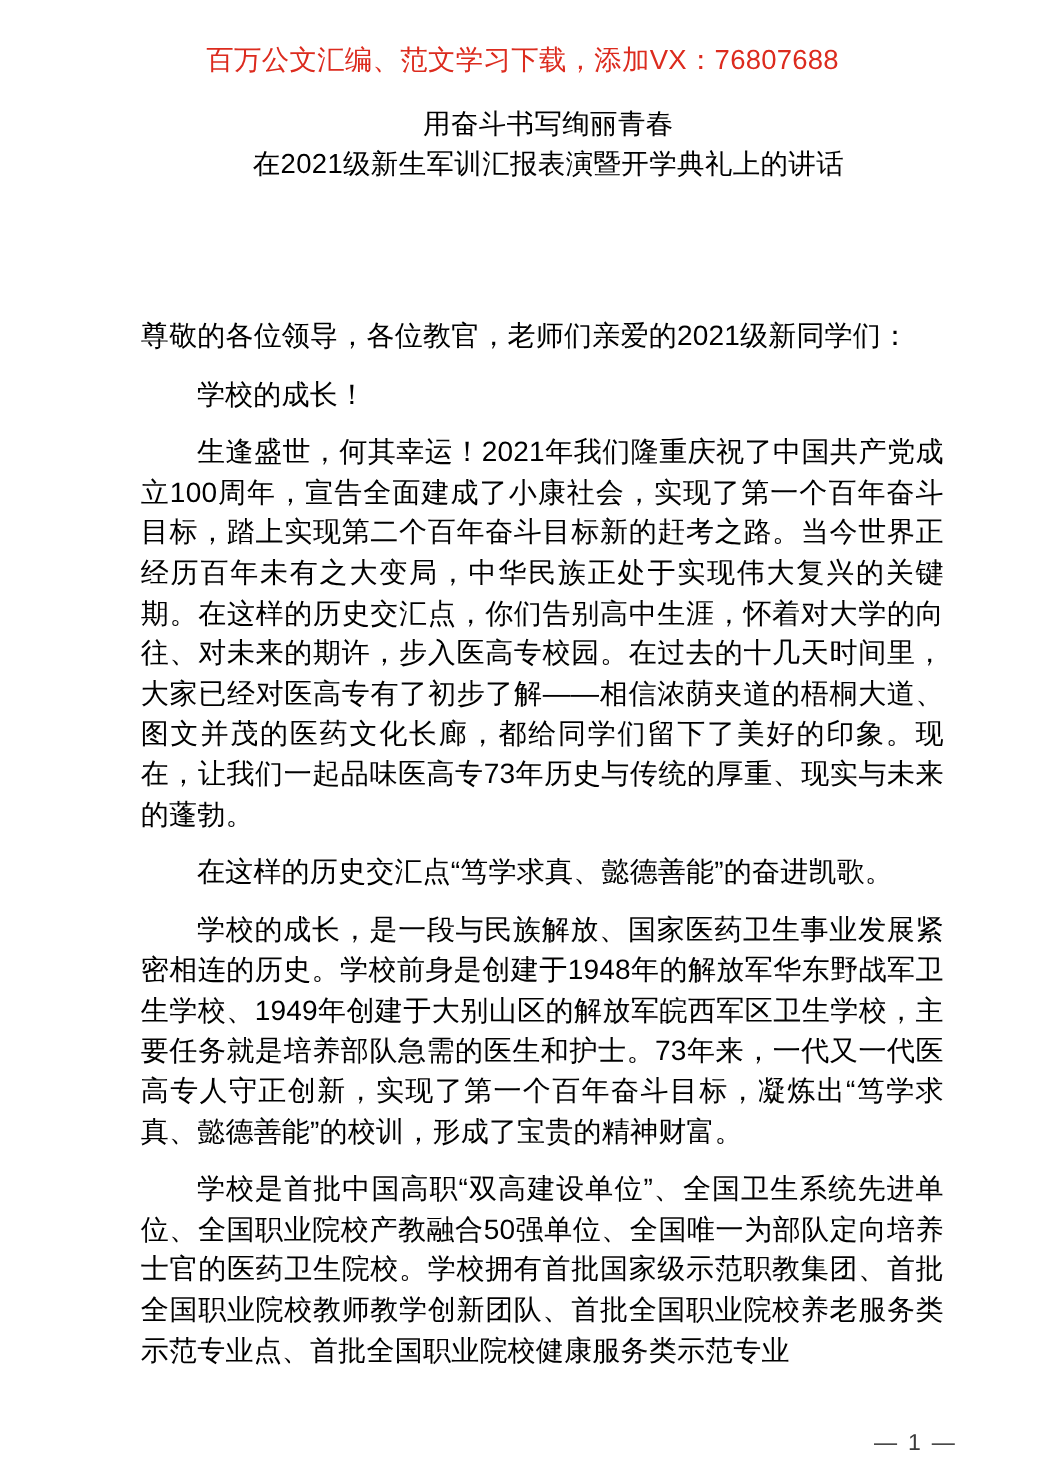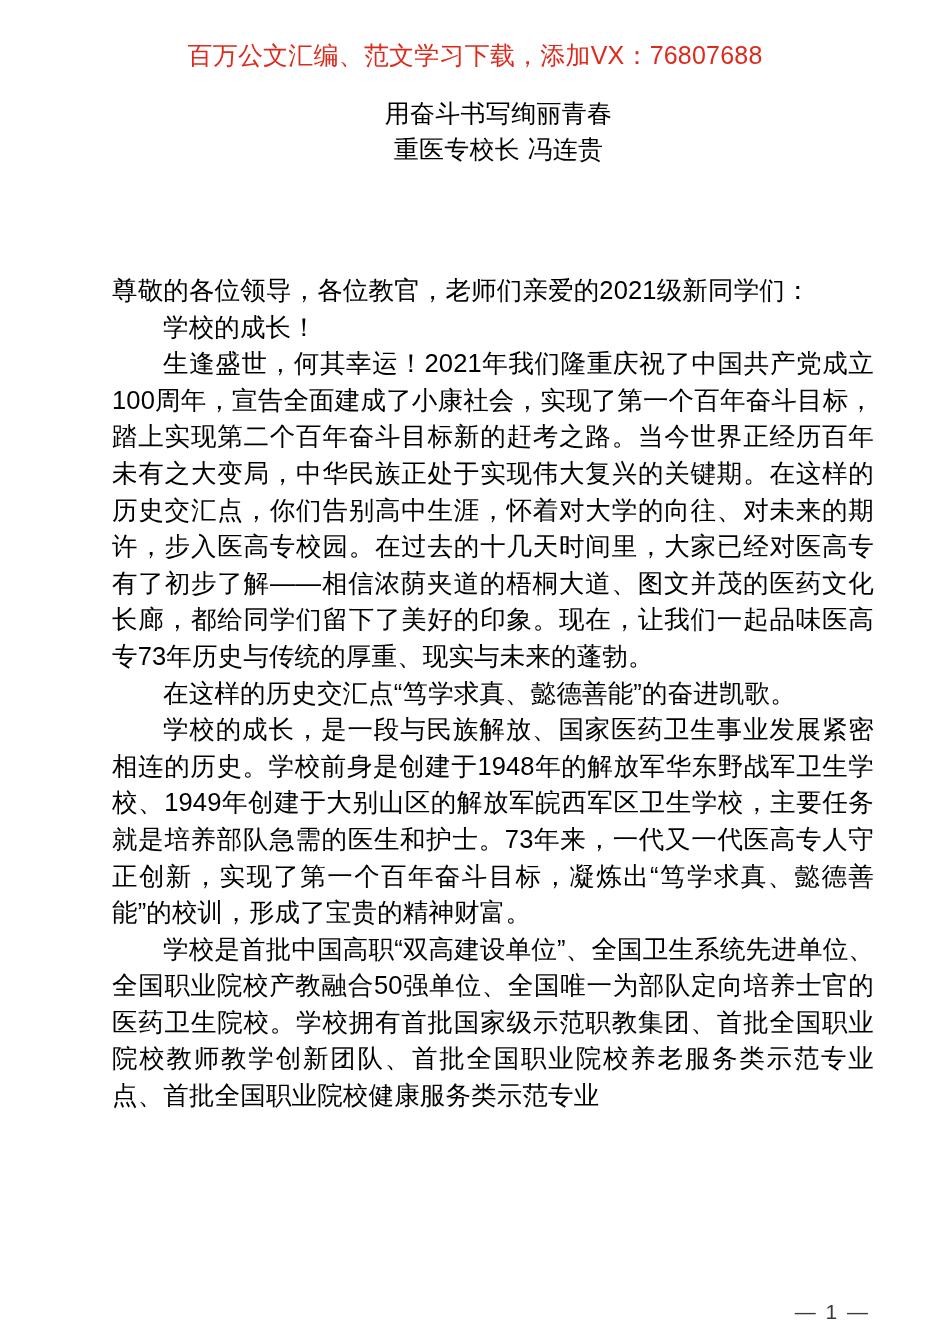--- a/index.html
+++ b/index.html
@@ -61,21 +61,21 @@
     position: absolute;
     top: 272px;
     left: 112px;
     width: 762px;
   }
   .para {
     font-size: 25.5px;
     line-height: 36.6px;
     text-align: justify;
     text-justify: inter-character;
-    margin: 0;
+    margin: 16px;
     color: #000;
     letter-spacing: 0.15px;
     word-break: break-all;
   }
   .para.indent {
     text-indent: 51px;
   }
 
   
   .footer {
@@ -94,21 +94,21 @@
 </style>
 </head>
 <body>
 
 <div class="page">
 
   <div class="promo-banner">百万公文汇编、范文学习下载，添加VX：76807688</div>
 
   <div class="title-block">
     <div class="title-line">用奋斗书写绚丽青春</div>
-    <div class="title-line">重医专校长  冯连贵</div>
+    <div class="title-line">在2021级新生军训汇报表演暨开学典礼上的讲话</div>
   </div>
 
   <div class="body-text">
     <p class="para">尊敬的各位领导，各位教官，老师们亲爱的2021级新同学们：</p>
     <p class="para indent">学校的成长！</p>
     <p class="para indent">生逢盛世，何其幸运！2021年我们隆重庆祝了中国共产党成立100周年，宣告全面建成了小康社会，实现了第一个百年奋斗目标，踏上实现第二个百年奋斗目标新的赶考之路。当今世界正经历百年未有之大变局，中华民族正处于实现伟大复兴的关键期。在这样的历史交汇点，你们告别高中生涯，怀着对大学的向往、对未来的期许，步入医高专校园。在过去的十几天时间里，大家已经对医高专有了初步了解——相信浓荫夹道的梧桐大道、图文并茂的医药文化长廊，都给同学们留下了美好的印象。现在，让我们一起品味医高专73年历史与传统的厚重、现实与未来的蓬勃。</p>
     <p class="para indent">在这样的历史交汇点“笃学求真、懿德善能”的奋进凯歌。</p>
     <p class="para indent">学校的成长，是一段与民族解放、国家医药卫生事业发展紧密相连的历史。学校前身是创建于1948年的解放军华东野战军卫生学校、1949年创建于大别山区的解放军皖西军区卫生学校，主要任务就是培养部队急需的医生和护士。73年来，一代又一代医高专人守正创新，实现了第一个百年奋斗目标，凝炼出“笃学求真、懿德善能”的校训，形成了宝贵的精神财富。</p>
     <p class="para indent">学校是首批中国高职“双高建设单位”、全国卫生系统先进单位、全国职业院校产教融合50强单位、全国唯一为部队定向培养士官的医药卫生院校。学校拥有首批国家级示范职教集团、首批全国职业院校教师教学创新团队、首批全国职业院校养老服务类示范专业点、首批全国职业院校健康服务类示范专业</p>
   </div>

